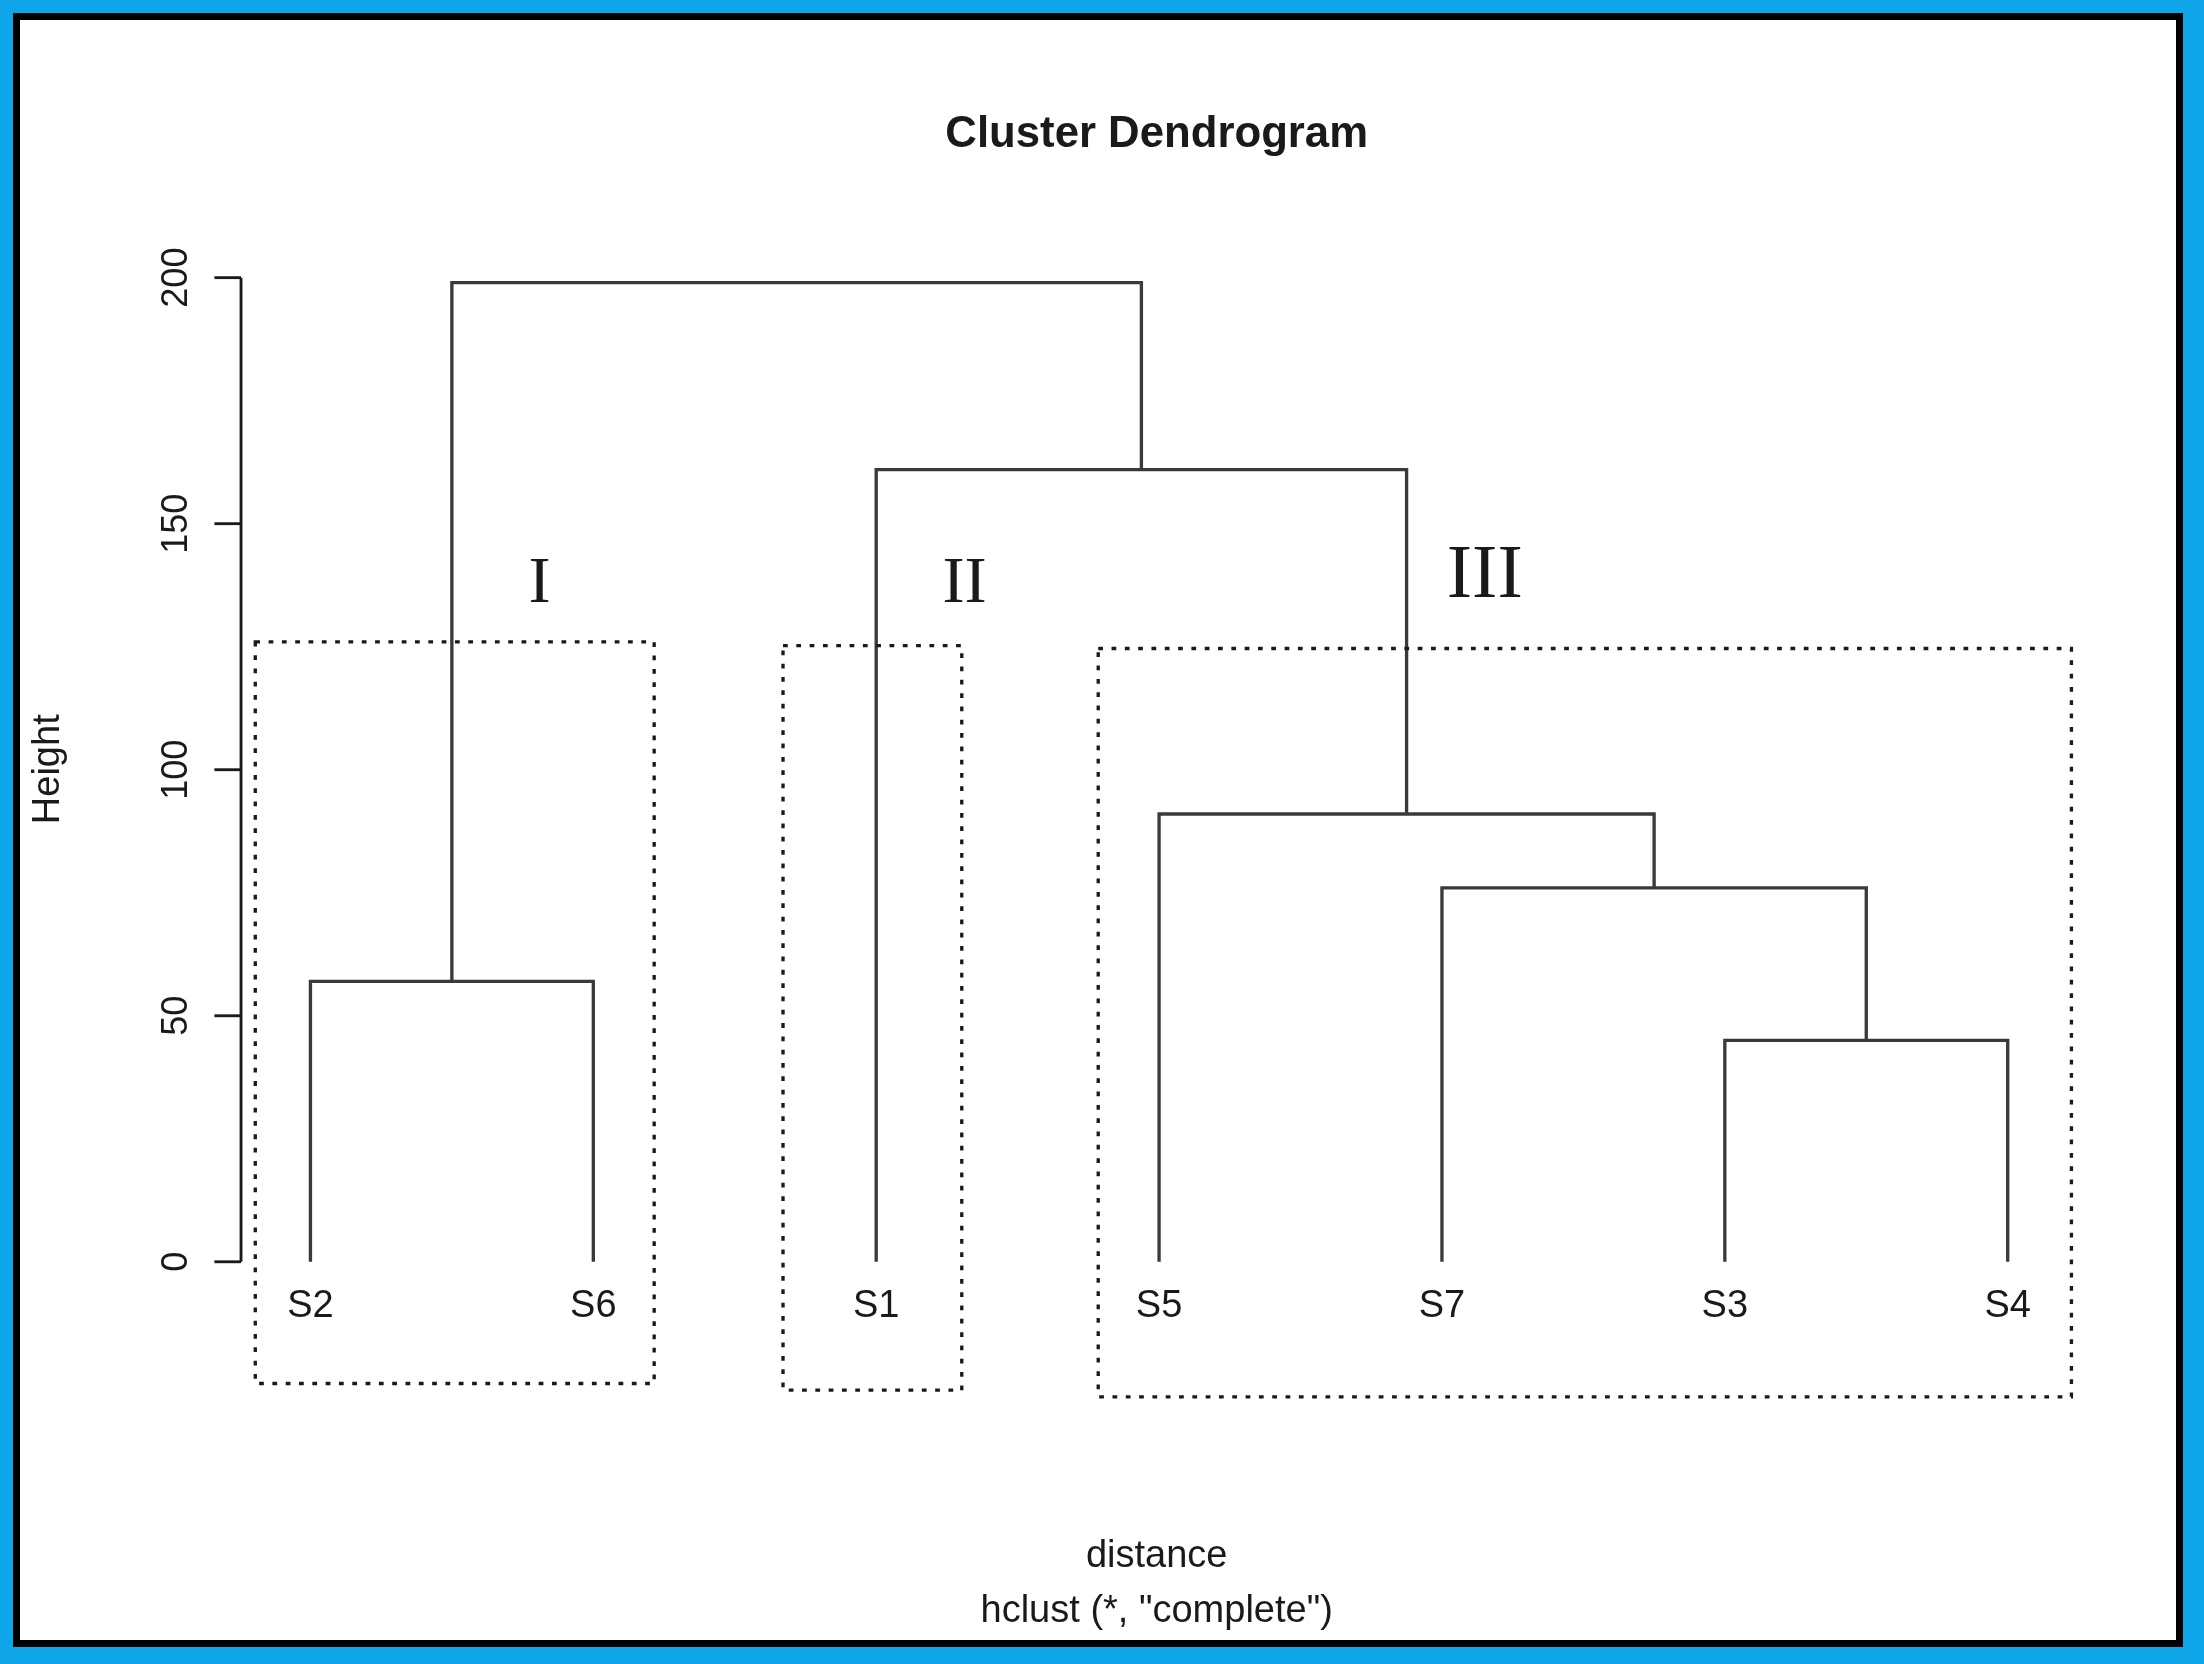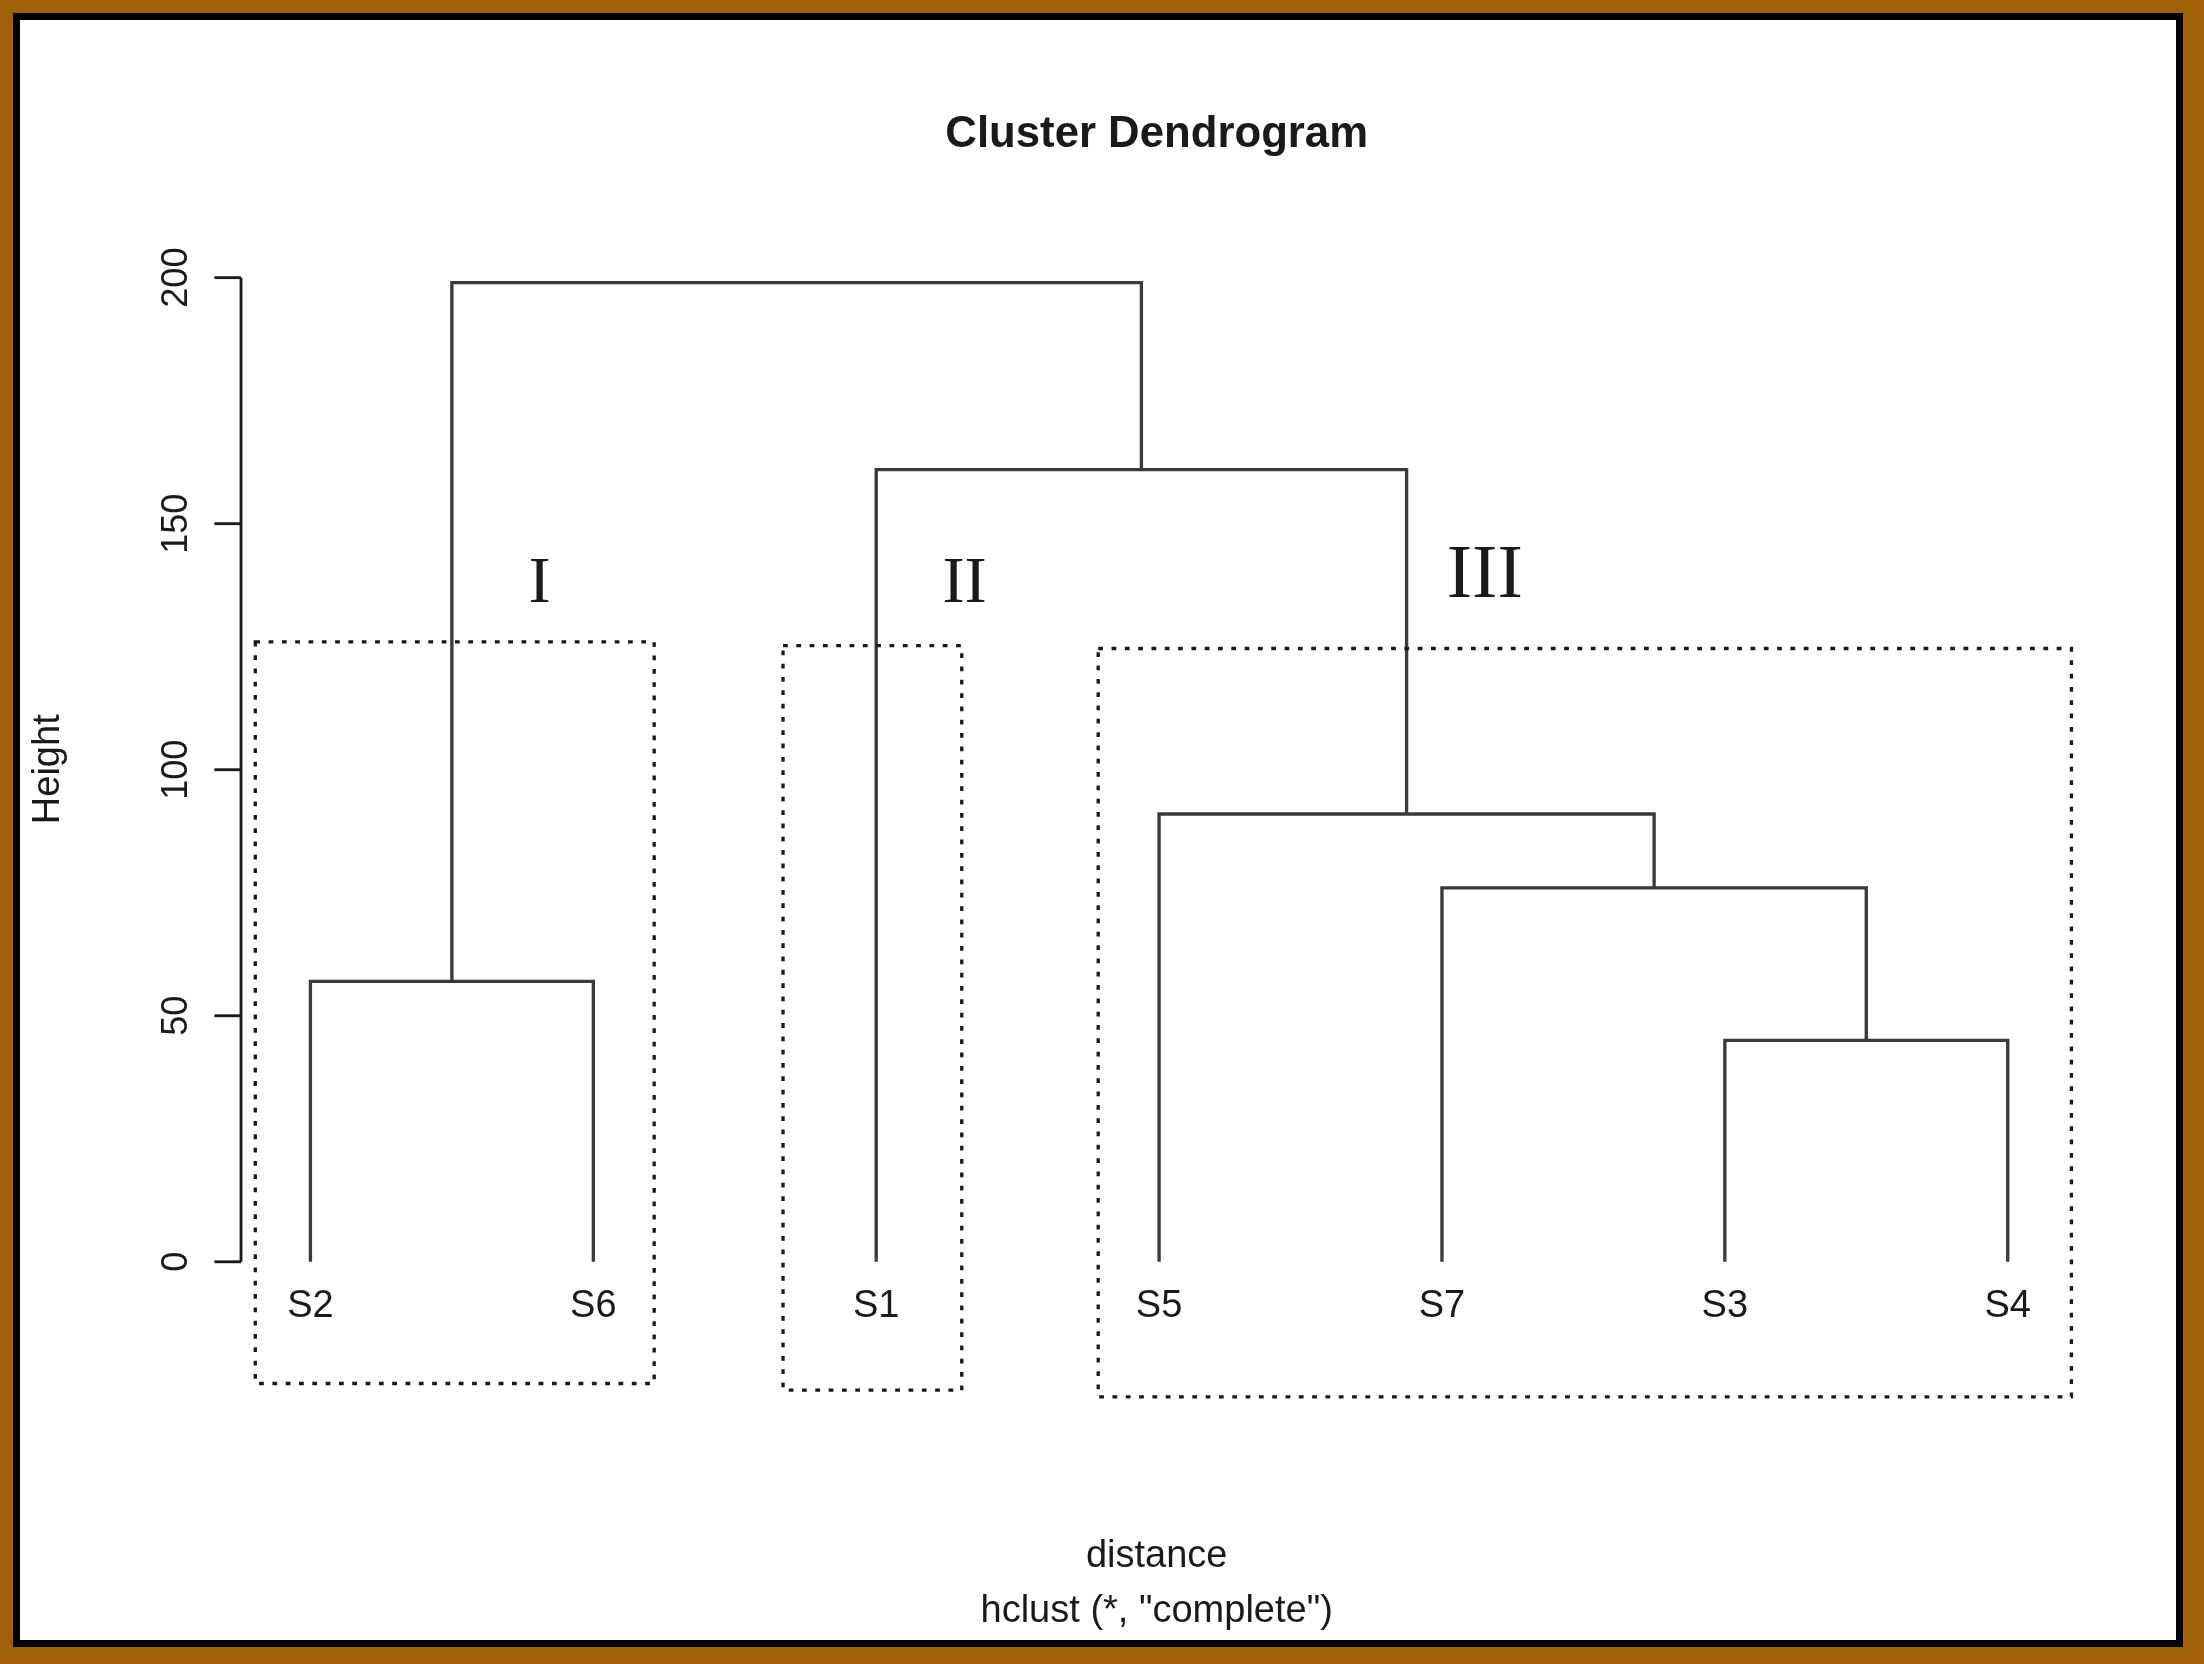--- a/index.html
+++ b/index.html
@@ -1,17 +1,17 @@
 <!DOCTYPE html>
 <html style="font-size:15px"><head>
 <meta charset="utf-8">
 <style>
   html,body { margin:0; padding:0; background:#ffffff; }
   .shot {
-    position:relative; width:2205px; height:1664px; background:#a16207;
+    position:relative; width:2205px; height:1664px; background:#0ea5e9;
     font-family:"Liberation Sans", sans-serif; overflow:hidden;
   }
   .frame {
     position:absolute; left:13.3px; top:13.3px; width:2170px; height:1634px;
     border:7.6px solid #000000; box-sizing:border-box; background:#ffffff;
   }
   svg { position:absolute; left:0; top:0; }
   svg text { fill:#1a1a1a; }
   .title  { font:bold 46px "Liberation Sans", sans-serif; }
   .axlab  { font:40px "Liberation Sans", sans-serif; }

